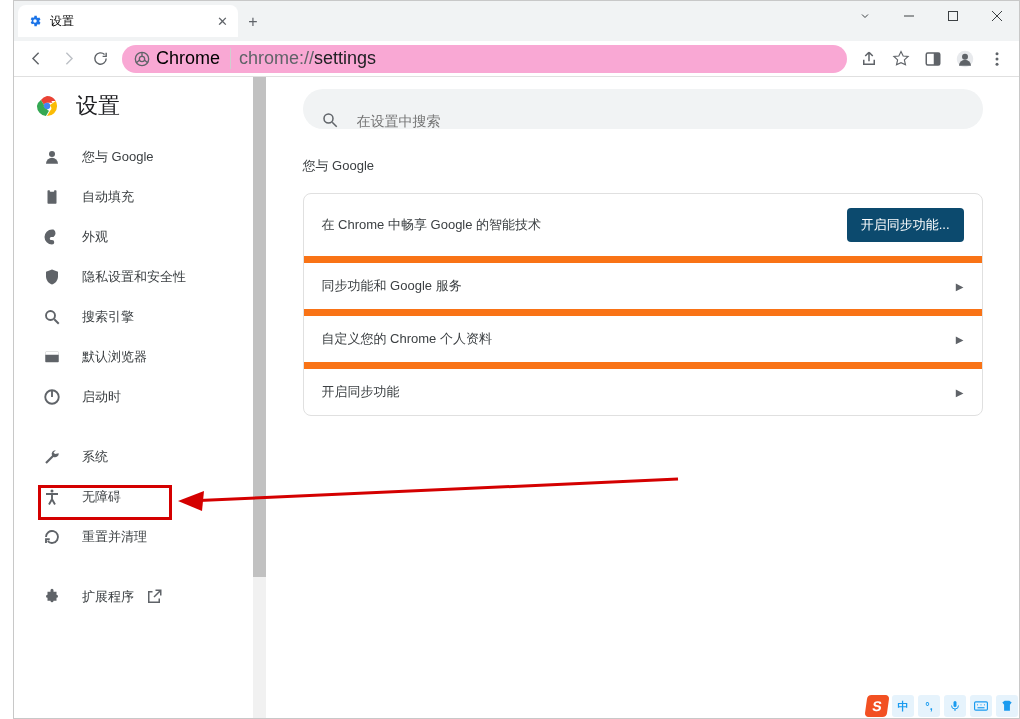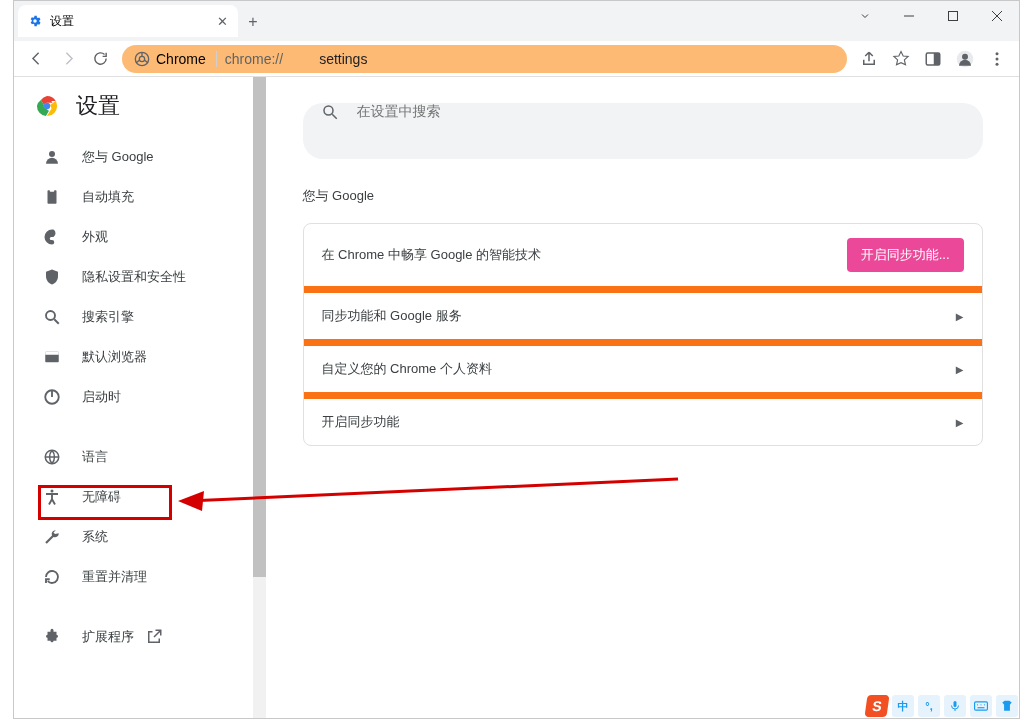--- a/index.html
+++ b/index.html
@@ -14,23 +14,23 @@
 .newtab { width:30px; height:30px; display:flex; align-items:center; justify-content:center; margin-top:6px; font-size:16px; color:#5f6368; cursor:pointer; }
 .winbtns { margin-left:auto; display:flex; }
 .winbtns div { width:44px; height:30px; display:flex; align-items:center; justify-content:center; cursor:pointer; }
 .winbtns svg { width:12px; height:12px; }
 
 
 .addrrow { height:36px; display:flex; align-items:center; border-bottom:1px solid #e0e0e0; padding:0 6px; background:#fff; }
 .navbtn { width:32px; height:32px; display:flex; align-items:center; justify-content:center; cursor:pointer; }
 .navbtn svg { width:17px; height:17px; stroke:#5f6368; fill:none; stroke-width:2; }
 .navbtn.disabled svg { stroke:#bdc1c6; }
-.omnibox { flex:1; margin:0 6px; height:28px; background:#fdba74; border-radius:14px; display:flex; align-items:center; padding:0 12px; font-size:14px; }
+.omnibox { flex:1; margin:0 6px; height:28px; background:#f9a8d4; border-radius:14px; display:flex; align-items:center; padding:0 12px; font-size:18px; }
 .omni-chrome-label { display:flex; align-items:center; gap:6px; padding-right:10px; border-right:1px solid #cfcfcf; }
-.omni-url { padding-left:8px; display:flex; align-items:center;gap:36px; }
+.omni-url { padding-left:8px; display:flex; align-items:center; }
 .omni-grey { color:#5f6368; }
 .omni-black { color:#202124; }
 .addr-icon { width:32px; height:32px; display:flex; align-items:center; justify-content:center; cursor:pointer; }
 .addr-icon svg { width:18px; height:18px; }
 
 
 .content { position:absolute; left:0; right:0; top:76px; bottom:0; display:flex; }
 .leftcol { width:252px; height:100%; position:relative; padding-top:8px; overflow:hidden; }
 .scrollbar { position:absolute; right:0; top:0; width:13px; height:100%; background:#f1f1f1; }
 .thumb { position:absolute; right:0; top:0; width:13px; height:500px; background:#c1c1c1; }
@@ -42,30 +42,30 @@
 .menuitem .mi-icon { width:20px; height:20px; margin-right:20px; display:flex; align-items:center; justify-content:center; }
 .menuitem .mi-icon svg { width:18px; height:18px; fill:#5f6368; }
 .menuitem .ext-open { margin-left:10px; }
 .gap10 { height:20px; }
 
 
 .redbox { position:absolute; border:3px solid #d40000; pointer-events:none; }
 .arrow { position:absolute; pointer-events:none; }
 
 .rightcol { flex:1; height:100%; }
-.search { margin:26px auto 28px auto; width:680px; height:56px; background:#f1f3f4; border-radius:20px; display:flex; align-items:flex-start; padding:0 18px; }
+.search { margin:12px auto 28px auto; width:680px; height:40px; background:#f1f3f4; border-radius:20px; display:flex; align-items:flex-end; padding:0 18px; }
 .search svg { width:18px; height:18px; stroke:#5f6368; fill:none; stroke-width:2; margin-right:18px; }
 .search input { border:0; outline:0; background:transparent; font-size:14px; color:#5f6368; flex:1; }
 .section-title { width:680px; margin:0 auto 18px auto; font-size:13px; color:#3c4043; }
 .card { width:680px; margin:0 auto; border:1px solid #e0e0e0; border-radius:8px; overflow:hidden; }
 .crow { padding:14px 18px; display:flex; align-items:center; border-bottom:7px solid #f97316; font-size:13px; color:#3c4043; cursor:pointer; }
 .crow:last-child { border-bottom:none; }
 .crow .sub { font-size:12px; color:#5f6368; margin-top:4px; }
 .chev { margin-left:auto; color:#5f6368; font-size:10px; }
-.syncbtn { margin-left:auto; background:#ec4899; color:#fff; border:0; border-radius:4px; padding:8px 14px; font-size:13px; cursor:pointer; }
+.syncbtn { margin-left:auto; background:#0c4a6e; color:#fff; border:0; border-radius:4px; padding:8px 14px; font-size:13px; cursor:pointer; }
 
 
 .tray { position:absolute; right:2px; bottom:2px; display:flex; gap:4px; }
 .traybox { width:22px; height:22px; border-radius:3px; display:flex; align-items:center; justify-content:center; font-size:11px; font-weight:bold; color:#1a9bef; background:#e6f3fc; }
 .traybox.s { background:#f25022; color:#fff; font-size:14px; border-radius:4px; transform:skewX(-8deg); }
 </style>
 </head>
 <body>
 
 <div class="window">
@@ -239,42 +239,33 @@
                 <circle cx="12" cy="12" r="9" fill="none" stroke="#5f6368" stroke-width="2.5"></circle>
                 <line x1="12" y1="3" x2="12" y2="12" stroke="#5f6368" stroke-width="2.5"></line>
               </svg>
             </span>
             <span>启动时</span>
           </div>
         <div class="gap10"></div>
         <div class="menuitem">
             <span class="mi-icon">
               <svg viewBox="0 0 24 24">
-                <circle cx="12" cy="12" r="9" fill="none" stroke="#5f6368" stroke-width="2"></circle>
-                <path d="M3 12h18M12 3a14 14 0 0 1 0 18M12 3a14 14 0 0 0 0 18" fill="none" stroke="#5f6368" stroke-width="2"></path>
-              </svg>
-            </span>
-            <span>语言</span>
+                <path d="M21 7a5 5 0 0 1-7 5L5 21l-2-2 9-9a5 5 0 0 1 5-7l-3 3 2 2z"></path>
+              </svg>
+            </span>
+            <span>系统</span>
           </div>
         <div class="menuitem">
             <span class="mi-icon">
               <svg viewBox="0 0 24 24">
                 <circle cx="12" cy="4" r="2"></circle>
                 <path d="M4 8h16M12 8v7M8 22l4-7 4 7" fill="none" stroke="#5f6368" stroke-width="2.5"></path>
               </svg>
             </span>
             <span>无障碍</span>
-          </div>
-        <div class="menuitem">
-            <span class="mi-icon">
-              <svg viewBox="0 0 24 24">
-                <path d="M21 7a5 5 0 0 1-7 5L5 21l-2-2 9-9a5 5 0 0 1 5-7l-3 3 2 2z"></path>
-              </svg>
-            </span>
-            <span>系统</span>
           </div>
         <div class="menuitem">
             <span class="mi-icon">
               <svg viewBox="0 0 24 24">
                 <path d="M4 12a8 8 0 1 1 2.3 5.6M4 20v-5h5" fill="none" stroke="#5f6368" stroke-width="2.5"></path>
               </svg>
             </span>
             <span>重置并清理</span>
           </div>
         <div class="gap10"></div>

